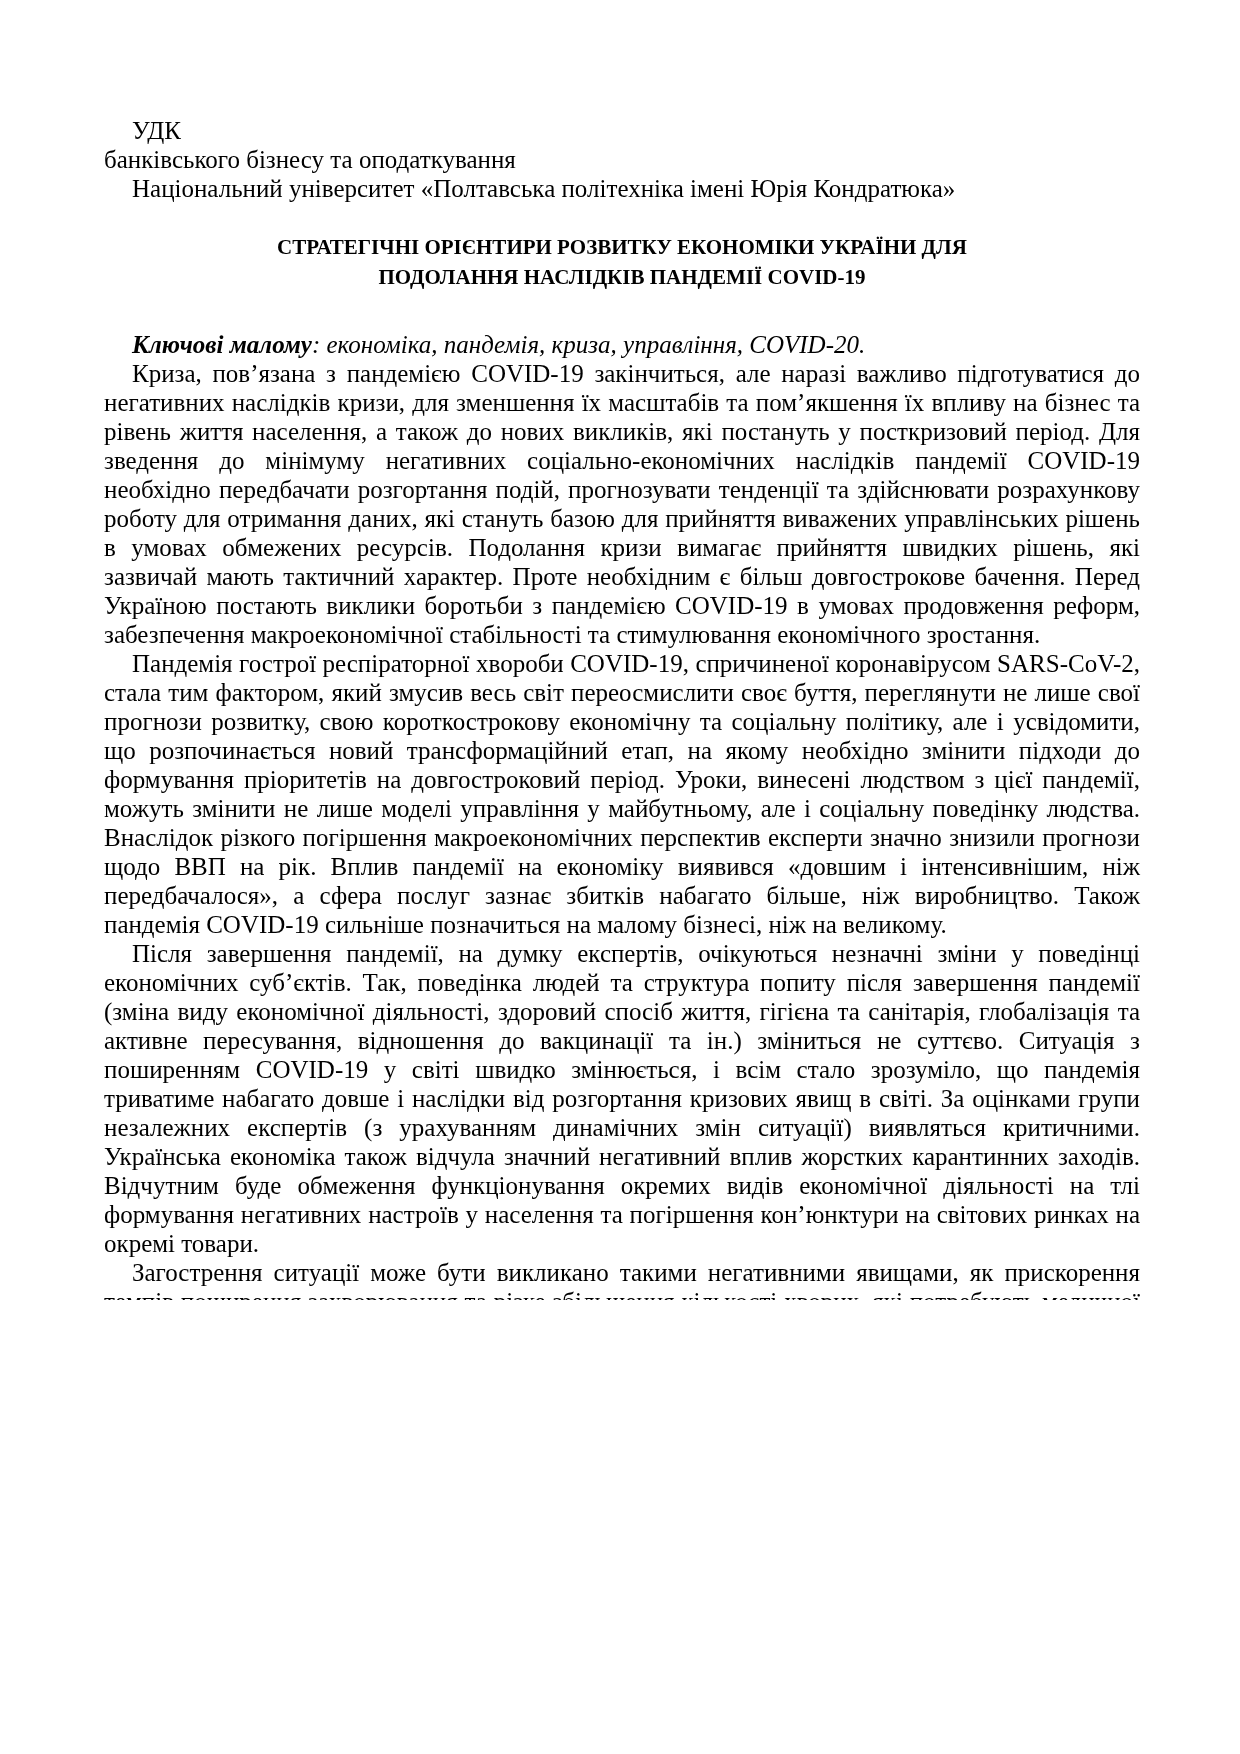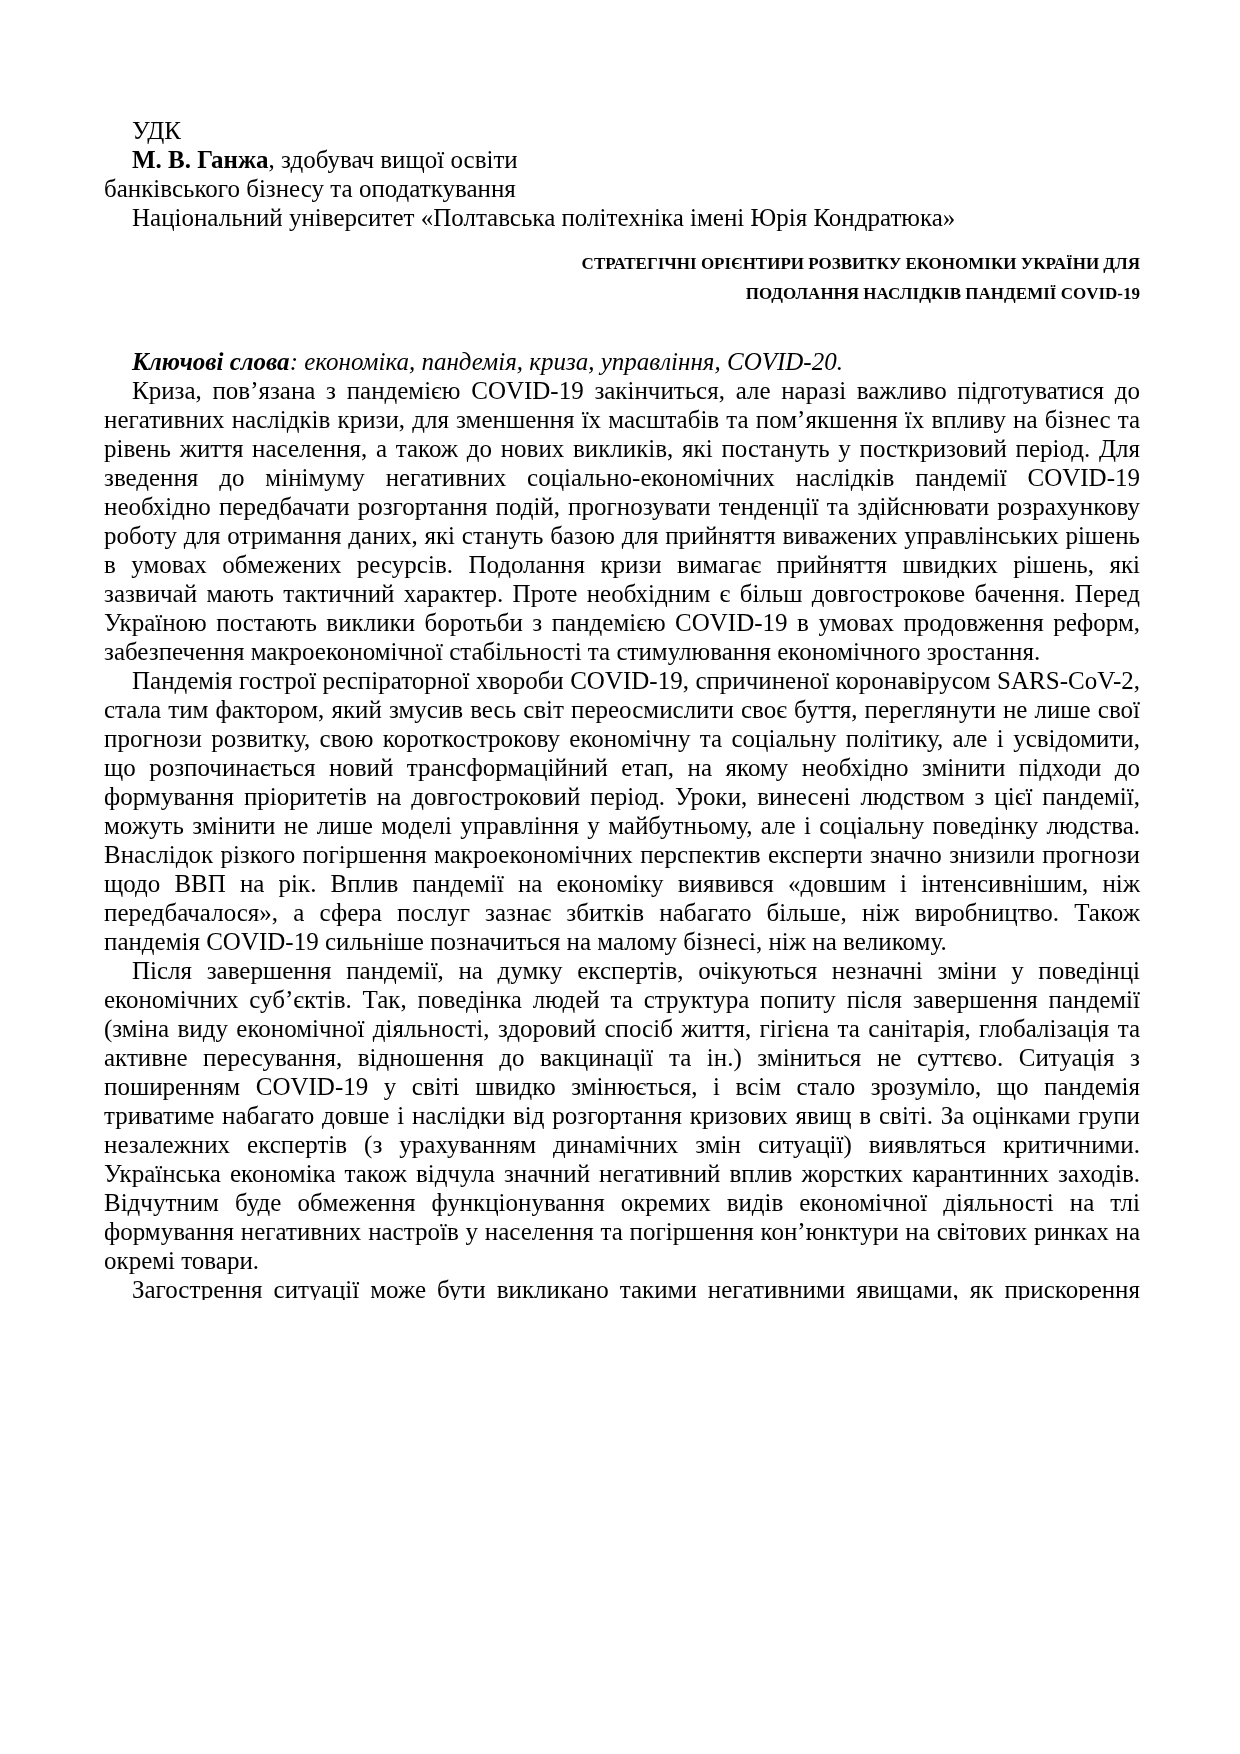--- a/index.html
+++ b/index.html
@@ -25,54 +25,53 @@
     width: 1036px;
   }
   p { margin: 0; }
   .indent { text-indent: 28px; }
   .justified { text-align: justify; }
   .justify-all {
     text-align: justify;
     text-align-last: justify;
   }
   .title {
-    margin: 17px 0 38px 0;
-    font-size: 17px;
+    margin: 29px 0 38px 0;
+    font-size: 21px;
     line-height: 30px;
     font-weight: bold;
-    text-align: right;
+    text-align: center;
   }
   .keywords em { font-style: italic; }
   .keywords .kw-label {
     font-weight: bold;
     font-style: italic;
   }
   .body-par {
     text-align: justify;
     text-indent: 28px;
   }
 </style>
 </head>
 <body>
 
 <div class="page">
   <div class="content">
 
     <p class="indent">УДК</p>
 
-    <p class="indent"><strong>М. В. Ганжа</strong><span>, здобувач вищої освіти</span></p>
 
 
     <p>банківського бізнесу та оподаткування</p>
 
     <p class="indent">Національний університет «Полтавська політехніка імені Юрія Кондратюка»</p>
 
     <h1 class="title"><span>СТРАТЕГІЧНІ ОРІЄНТИРИ РОЗВИТКУ ЕКОНОМІКИ УКРАЇНИ ДЛЯ</span><br><span>ПОДОЛАННЯ НАСЛІДКІВ ПАНДЕМІЇ COVID-19</span></h1>
 
-    <p class="keywords indent justified"><span class="kw-label">Ключові слова</span><em>: економіка, пандемія, криза, управління, COVID-20.</em></p>
+    <p class="keywords indent justified"><span class="kw-label">Ключові малому</span><em>: економіка, пандемія, криза, управління, COVID-20.</em></p>
 
     <p class="body-par">Криза, пов’язана з пандемією COVID-19 закінчиться, але наразі важливо підготуватися до негативних наслідків кризи, для зменшення їх масштабів та пом’якшення їх впливу на бізнес та рівень життя населення, а також до нових викликів, які постануть у посткризовий період. Для зведення до мінімуму негативних соціально-економічних наслідків пандемії COVID-19 необхідно передбачати розгортання подій, прогнозувати тенденції та здійснювати розрахункову роботу для отримання даних, які стануть базою для прийняття виважених управлінських рішень в умовах обмежених ресурсів. Подолання кризи вимагає прийняття швидких рішень, які зазвичай мають тактичний характер. Проте необхідним є більш довгострокове бачення. Перед Україною постають виклики боротьби з пандемією COVID-19 в умовах продовження реформ, забезпечення макроекономічної стабільності та стимулювання економічного зростання.</p>
 
     <p class="body-par">Пандемія гострої респіраторної хвороби COVID-19, спричиненої коронавірусом SARS-CoV-2, стала тим фактором, який змусив весь світ переосмислити своє буття, переглянути не лише свої прогнози розвитку, свою короткострокову економічну та соціальну політику, але і усвідомити, що розпочинається новий трансформаційний етап, на якому необхідно змінити підходи до формування пріоритетів на довгостроковий період. Уроки, винесені людством з цієї пандемії, можуть змінити не лише моделі управління у майбутньому, але і соціальну поведінку людства. Внаслідок різкого погіршення макроекономічних перспектив експерти значно знизили прогнози щодо ВВП на рік. Вплив пандемії на економіку виявився «довшим і інтенсивнішим, ніж передбачалося», а сфера послуг зазнає збитків набагато більше, ніж виробництво. Також пандемія COVID-19 сильніше позначиться на малому бізнесі, ніж на великому.</p>
 
     <p class="body-par">Після завершення пандемії, на думку експертів, очікуються незначні зміни у поведінці економічних суб’єктів. Так, поведінка людей та структура попиту після завершення пандемії (зміна виду економічної діяльності, здоровий спосіб життя, гігієна та санітарія, глобалізація та активне пересування, відношення до вакцинації та ін.) зміниться не суттєво. Ситуація з поширенням COVID-19 у світі швидко змінюється, і всім стало зрозуміло, що пандемія триватиме набагато довше і наслідки від розгортання кризових явищ в світі. За оцінками групи незалежних експертів (з урахуванням динамічних змін ситуації) виявляться критичними. Українська економіка також відчула значний негативний вплив жорстких карантинних заходів. Відчутним буде обмеження функціонування окремих видів економічної діяльності на тлі формування негативних настроїв у населення та погіршення кон’юнктури на світових ринках на окремі товари.</p>
 
     <p class="body-par">Загострення ситуації може бути викликано такими негативними явищами, як прискорення темпів поширення захворювання та різке збільшення кількості хворих, які потребують медичної допомоги. Це призведе до втрат та погіршення соціальної інфраструктури та систем життєзабезпечення. Загальна криза може призвести до ускладнення забезпечення населення необхідними послугами, медичним забезпеченням, соціальними та освітніми послугами тощо.</p>
 
 

